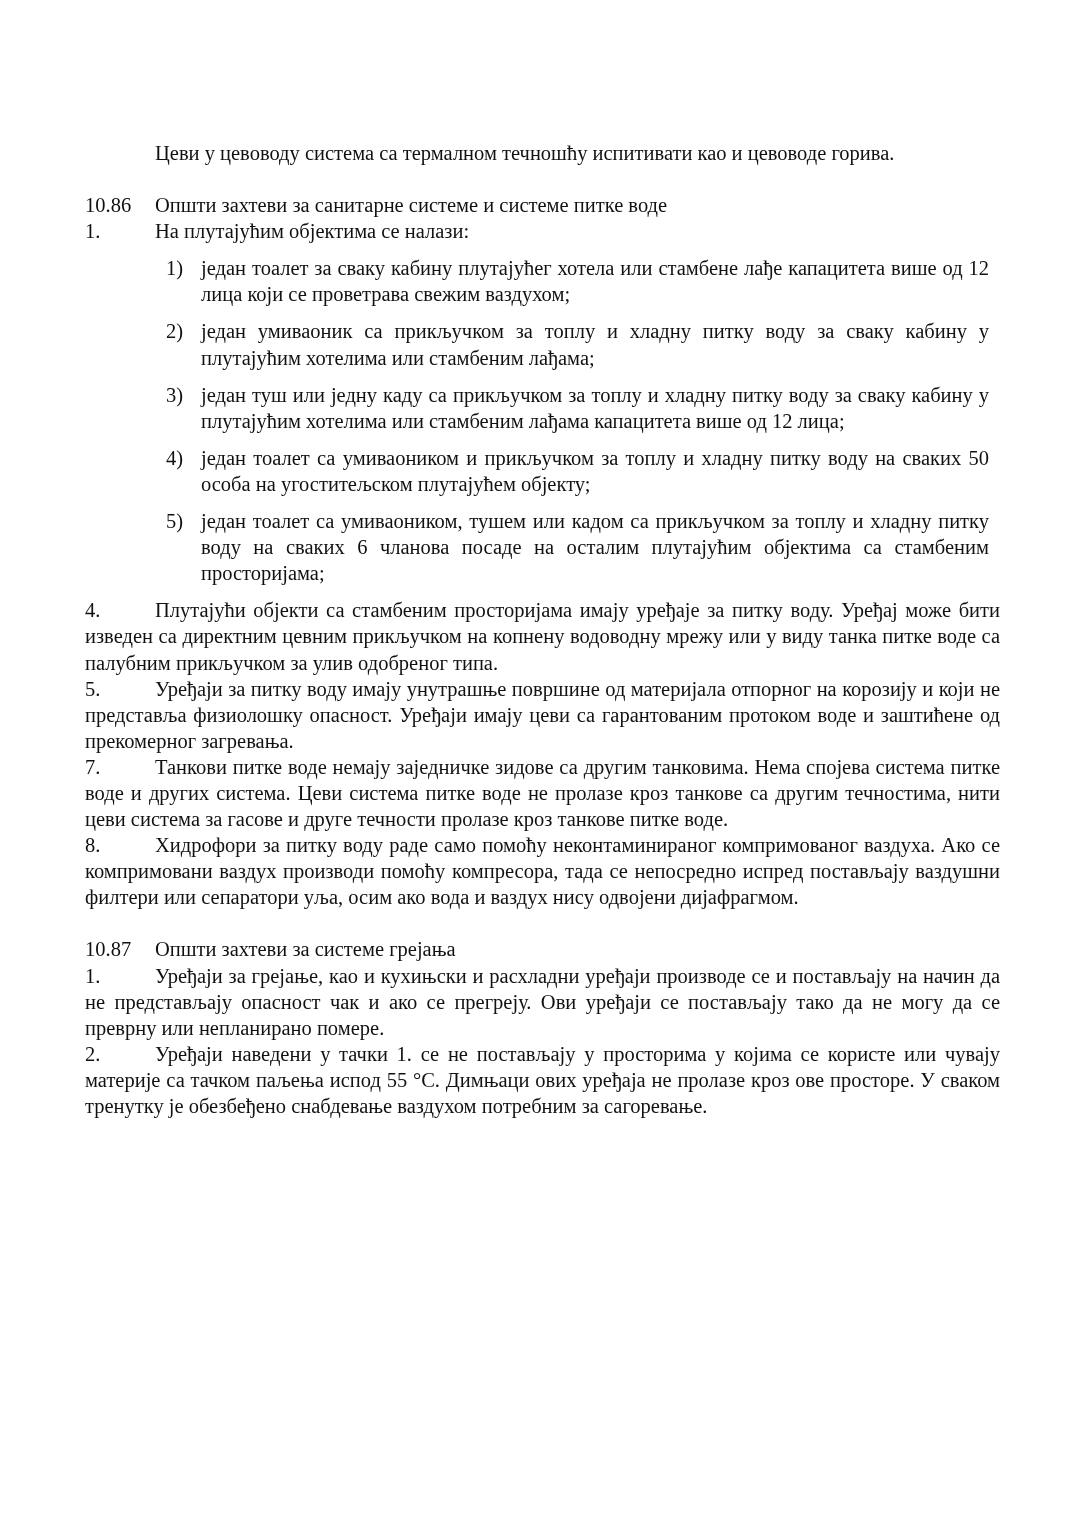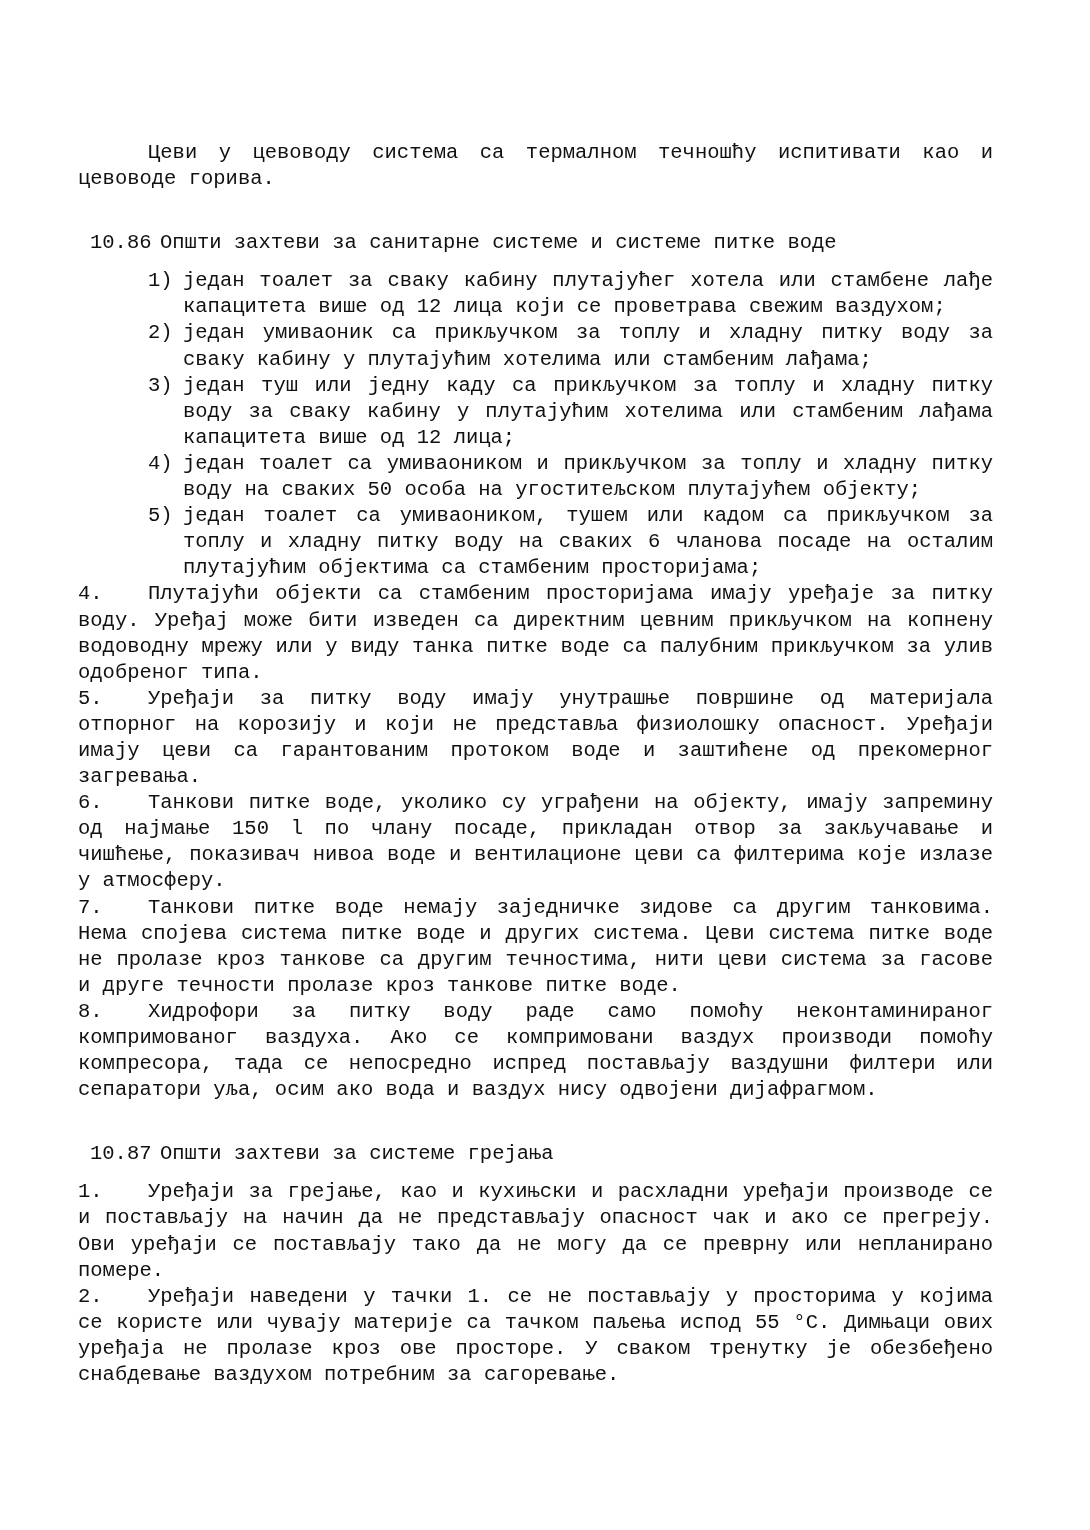--- a/index.html
+++ b/index.html
@@ -1,55 +1,55 @@
 <!DOCTYPE html>
 <html><head>
 <meta charset="utf-8">
 <style>
   html, body { margin: 0; padding: 0; background: #ffffff; }
   body { width: 1090px; height: 1530px; position: relative; overflow: hidden; }
   .page {
-    position: absolute; left: 78px; top: 140px; width: 915px;
-    font-family: Liberation Mono, monospace;
+    position: absolute; left: 85px; top: 140px; width: 915px;
+    font-family: Liberation Serif, serif;
     font-size: 20.5px; line-height: 26.1px; color: #111111;
   }
   .p { margin: 0; text-align: justify; }
   .ind { text-indent: 70px; }
-  .hdr { margin: 12px; }
+  .hdr { margin: 0; }
   .num { display: inline-block; width: 70px; text-indent: 0; }
   .hnum { display: inline-block; width: 70px; }
   .gap { height: 26px; }
   .sub {
-    margin: 0; padding-left: 105px; text-indent: -35px; text-align: justify;
+    margin: 11px; padding-left: 105px; text-indent: -35px; text-align: justify;
   }
   .sub .snum { display: inline-block; width: 35px; text-indent: 0; }
   sup { font-size: 13px; line-height: 0; vertical-align: 7px; }
 </style>
 </head>
 <body>
 
 <div class="page">
 
   <p class="p ind">Цеви у цевоводу система са термалном течношћу испитивати као и цевоводе горива.</p>
   <div class="gap"></div>
 
   <p class="hdr"><span class="hnum">10.86</span><span>Општи захтеви за санитарне системе и системе питке воде</span></p>
 
+  <p class="p"><span class="num">1.</span><span>На плутајућим објектима се налази:</span></p>
 
   <p class="sub"><span class="snum">1)</span><span>један тоалет за сваку кабину плутајућег хотела или стамбене лађе капацитета више од 12 лица који се проветрава свежим ваздухом;</span></p>
   <p class="sub"><span class="snum">2)</span><span>један умиваоник са прикључком за топлу и хладну питку воду за сваку кабину у плутајућим хотелима или стамбеним лађама;</span></p>
   <p class="sub"><span class="snum">3)</span><span>један туш или једну каду са прикључком за топлу и хладну питку воду за сваку кабину у плутајућим хотелима или стамбеним лађама капацитета више од 12 лица;</span></p>
   <p class="sub"><span class="snum">4)</span><span>један тоалет са умиваоником и прикључком за топлу и хладну питку воду на сваких 50 особа на угоститељском плутајућем објекту;</span></p>
   <p class="sub"><span class="snum">5)</span><span>један тоалет са умиваоником, тушем или кадом са прикључком за топлу и хладну питку воду на сваких 6 чланова посаде на осталим плутајућим објектима са стамбеним просторијама;</span></p>
 
 
 
   <p class="p"><span class="num">4.</span><span>Плутајући објекти са стамбеним просторијама имају уређаје за питку воду. Уређај може бити изведен са директним цевним прикључком на копнену водоводну мрежу или у виду танка питке воде са палубним прикључком за улив одобреног типа.</span></p>
   <p class="p"><span class="num">5.</span><span>Уређаји за питку воду имају унутрашње површине од материјала отпорног на корозију и који не представља физиолошку опасност. Уређаји имају цеви са гарантованим протоком воде и заштићене од прекомерног загревања.</span></p>
-  <p class="p"><span class="num">6.</span><span>Танкови питке воде, уколико су уграђени на објекту, имају запремину од најмање 150 l по члану посаде, прикладан отвор за закључавање и чишћење, показивач нивоа воде и вентилационе цеви са филтерима које излазе у атмосферу.</span></p>
   <p class="p"><span class="num">7.</span><span>Танкови питке воде немају заједничке зидове са другим танковима. Нема спојева система питке воде и других система. Цеви система питке воде не пролазе кроз танкове са другим течностима, нити цеви система за гасове и друге течности пролазе кроз танкове питке воде.</span></p>
   <p class="p"><span class="num">8.</span><span>Хидрофори за питку воду раде само помоћу неконтаминираног компримованог ваздуха. Ако се компримовани ваздух производи помоћу компресора, тада се непосредно испред постављају ваздушни филтери или сепаратори уља, осим ако вода и ваздух нису одвојени дијафрагмом.</span></p>
 
   <div class="gap"></div>
 
   <p class="hdr"><span class="hnum">10.87</span><span>Општи захтеви за системе грејања</span></p>
 
   <p class="p"><span class="num">1.</span><span>Уређаји за грејање, као и кухињски и расхладни уређаји производе се и постављају на начин да не представљају опасност чак и ако се прегреју. Ови уређаји се постављају тако да не могу да се преврну или непланирано помере.</span></p>
   <p class="p"><span class="num">2.</span><span>Уређаји наведени у тачки 1. се не постављају у просторима у којима се користе или чувају материје са тачком паљења испод 55 °C. Димњаци ових уређаја не пролазе кроз ове просторе. У сваком тренутку је обезбеђено снабдевање ваздухом потребним за сагоревање.</span></p>
 

